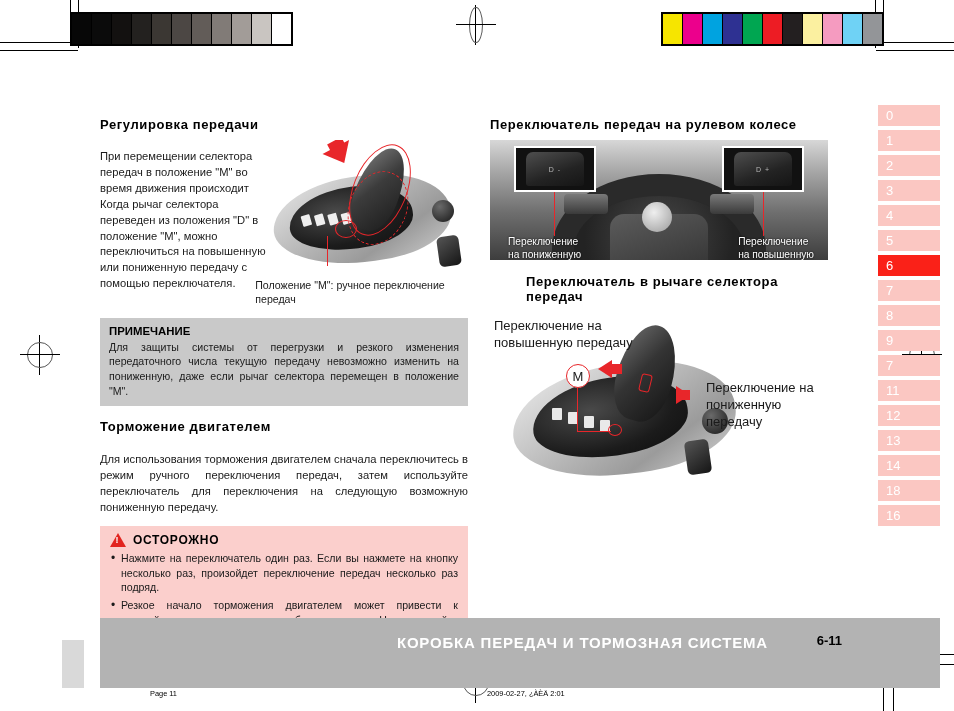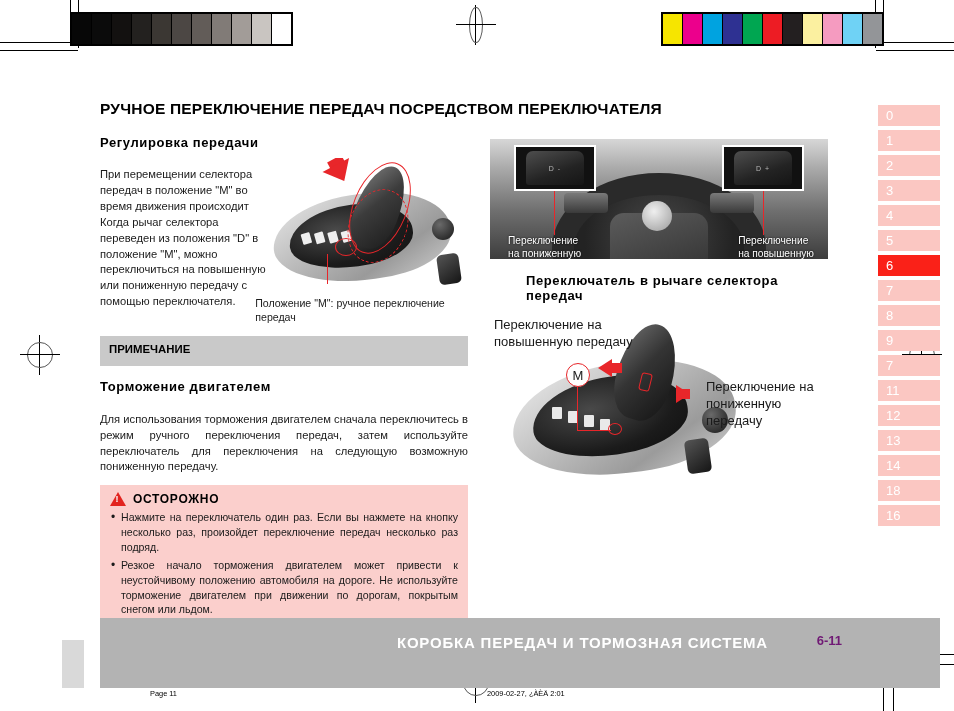--- a/index.html
+++ b/index.html
@@ -264,21 +264,21 @@
   
   .footer-band {
     position:absolute; left: 100px; bottom: 23px; width: 840px; height: 70px;
     background: #b3b3b3;
   }
   .footer-title {
     position:absolute; right: 172px; top: 16px; color:#fff;
     font-size: 15px; font-weight: bold; letter-spacing: .8px; white-space: nowrap;
   }
   .footer-page {
-    position:absolute; right: 98px; top: 15px; color:#701a75;
+    position:absolute; right: 98px; top: 15px; color:#000000;
     font-size: 13px; font-weight: bold;
   }
   .foot-left  { position:absolute; left: 150px; bottom: 13px; font-size: 7.4px; color:#000; }
   .foot-right { position:absolute; left: 487px; bottom: 13px; font-size: 7.4px; color:#000; }
   .side-tab-gray {
     position:absolute; left: 62px; bottom: 23px; width: 22px; height: 48px;
     background:#d9d9d9;
   }
 </style>
 </head>
@@ -336,21 +336,20 @@
       <div class="sw" style="background: rgb(237, 28, 36);"></div>
       <div class="sw" style="background: rgb(35, 31, 32);"></div>
       <div class="sw" style="background: rgb(251, 240, 160);"></div>
       <div class="sw" style="background: rgb(245, 155, 192);"></div>
       <div class="sw" style="background: rgb(111, 210, 245);"></div>
       <div class="sw" style="background: rgb(147, 149, 152);"></div>
     </div>
 
   <div class="content">
 
-    <div class="doc-title">РУЧНОЕ ПЕРЕКЛЮЧЕНИЕ ПЕРЕДАЧ ПОСРЕДСТВОМ ПЕРЕКЛЮЧАТЕЛЯ</div>
 
     <div class="columns">
 
       <div class="col-left">
 
         <div class="sec-head">Регулировка передачи</div>
 
         <div class="intro-row">
           <div class="intro-text">
             <p style="margin-top:9px;">При перемещении селектора передач в положение "M" во время движения происходит</p>
@@ -379,40 +378,42 @@
         </div>
 
         <div style="display:flex; margin-top:-14px;">
           <div style="width:170px;"></div>
           <div class="caption" style="white-space:pre-line;">Положение "M": ручное переключение передач</div>
         </div>
 
 
         <div class="note-box">
           <div class="note-title">ПРИМЕЧАНИЕ</div>
+          <div class="note-body">Для защиты системы от перегрузки и резкого изменения передаточного числа текущую передачу невозможно изменить на пониженную, даже если рычаг селектора перемещен в положение "M".</div>
         </div>
 
         <div class="sec-head" style="margin-top:13px;">Торможение двигателем</div>
 
         <div class="body-text justify">Для использования торможения двигателем сначала переключитесь в режим ручного переключения передач, затем используйте переключатель для переключения на следующую возможную пониженную передачу.</div>
 
         <div class="caution-box">
           <div class="caution-head">
             <div class="warn-tri"></div>
             <div class="caution-title">ОСТОРОЖНО</div>
           </div>
           <ul class="caution-list">
             <li>Нажмите на переключатель один раз. Если вы нажмете на кнопку несколько раз, произойдет переключение передач несколько раз подряд.</li>
             <li>Резкое начало торможения двигателем может привести к неустойчивому положению автомобиля на дороге. Не используйте торможение двигателем при движении по дорогам, покрытым снегом или льдом.</li>
           </ul>
         </div>
       </div>
 
       <div class="col-right">
 
+        <div class="sec-head">Переключатель передач на рулевом колесе</div>
 
         <div class="photo-steering">
           <div class="rim"></div>
           <div class="hub"></div>
           <div class="logo"></div>
           <div class="pad-l"></div>
           <div class="pad-r"></div>
 
           <div class="inset left">
             <div class="paddle">

